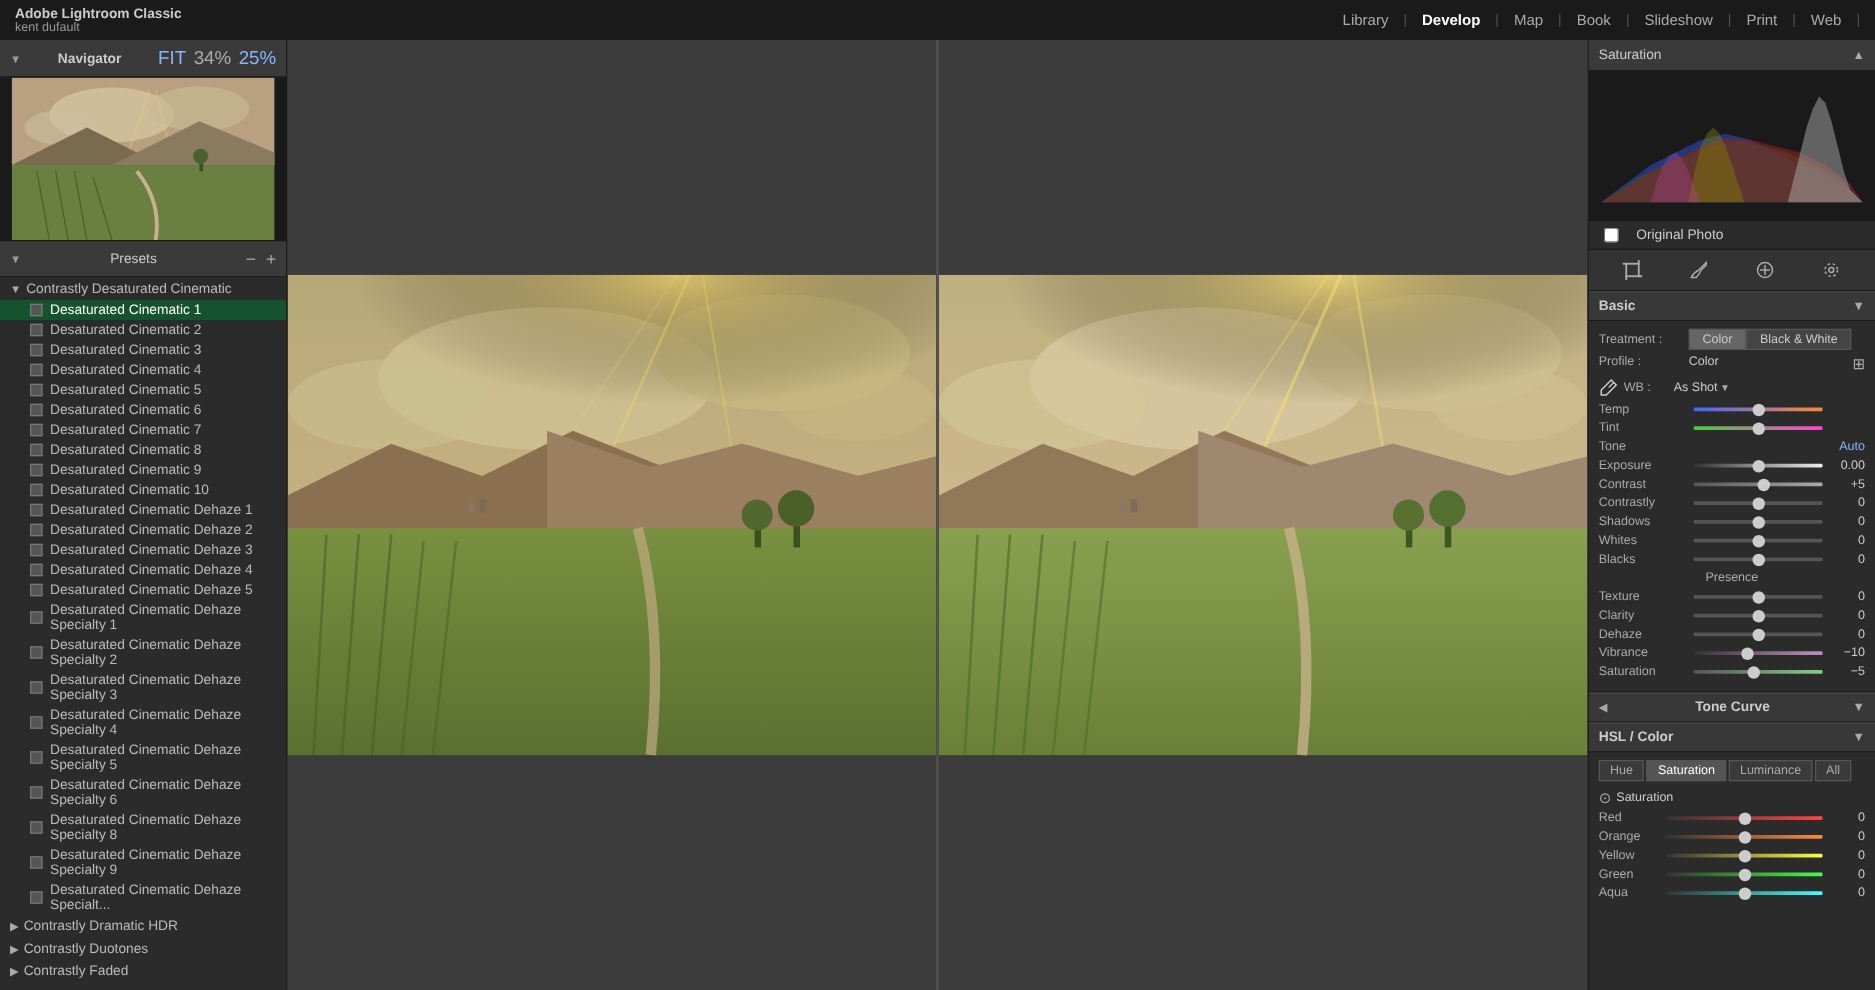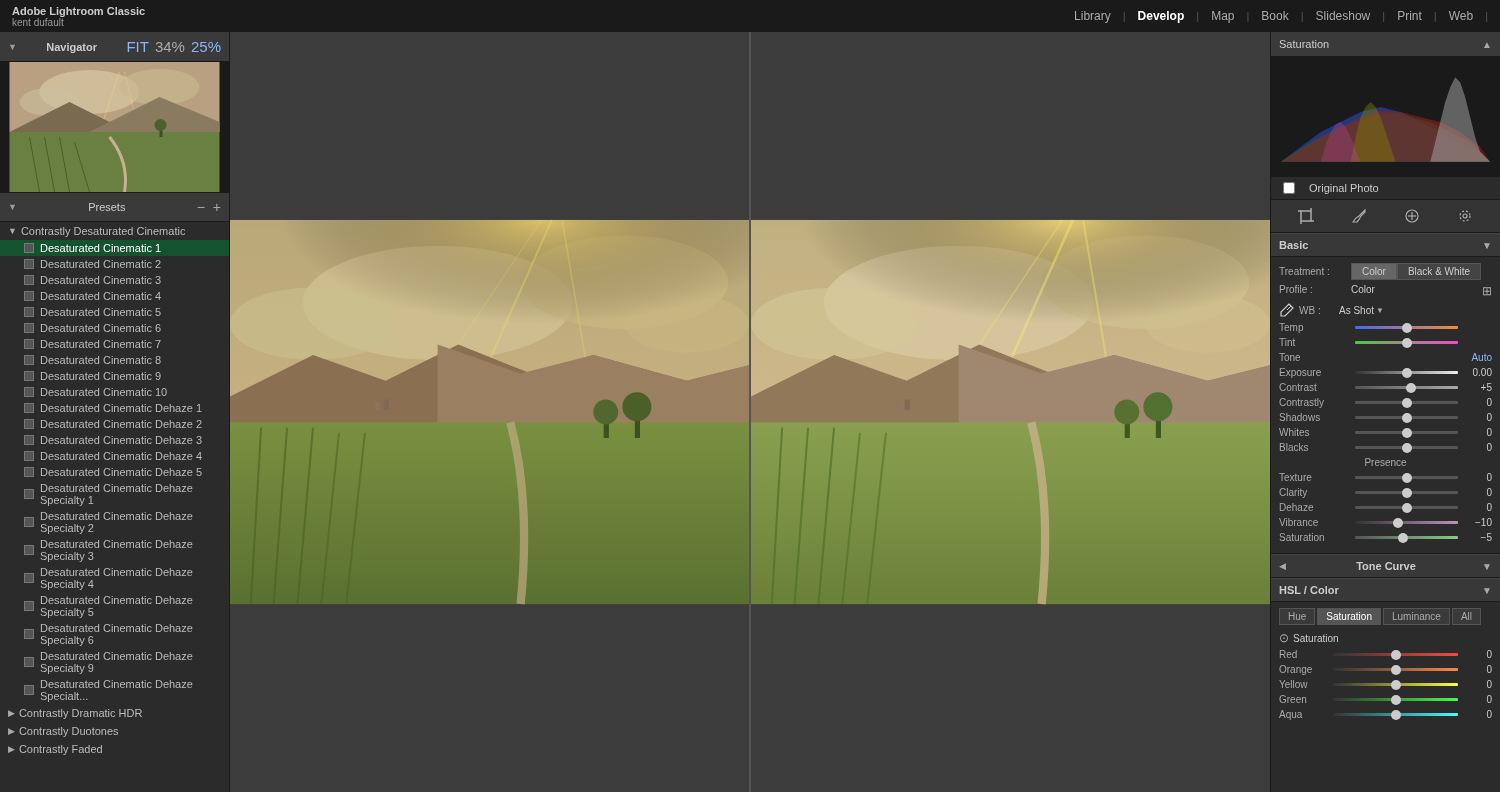--- a/index.html
+++ b/index.html
@@ -282,20 +282,24 @@
             <div class="preset-icon"></div>
             <span>Desaturated Cinematic Dehaze Specialty 4</span>
           </div>
           <div class="preset-item">
             <div class="preset-icon"></div>
             <span>Desaturated Cinematic Dehaze Specialty 5</span>
           </div>
           <div class="preset-item">
             <div class="preset-icon"></div>
             <span>Desaturated Cinematic Dehaze Specialty 6</span>
+          </div>
+          <div class="preset-item">
+            <div class="preset-icon"></div>
+            <span>Desaturated Cinematic Dehaze Specialty 8</span>
           </div>
           <div class="preset-item">
             <div class="preset-icon"></div>
             <span>Desaturated Cinematic Dehaze Specialty 9</span>
           </div>
           <div class="preset-item">
             <div class="preset-icon"></div>
             <span>Desaturated Cinematic Dehaze Specialt...</span>
           </div>
         </div>

